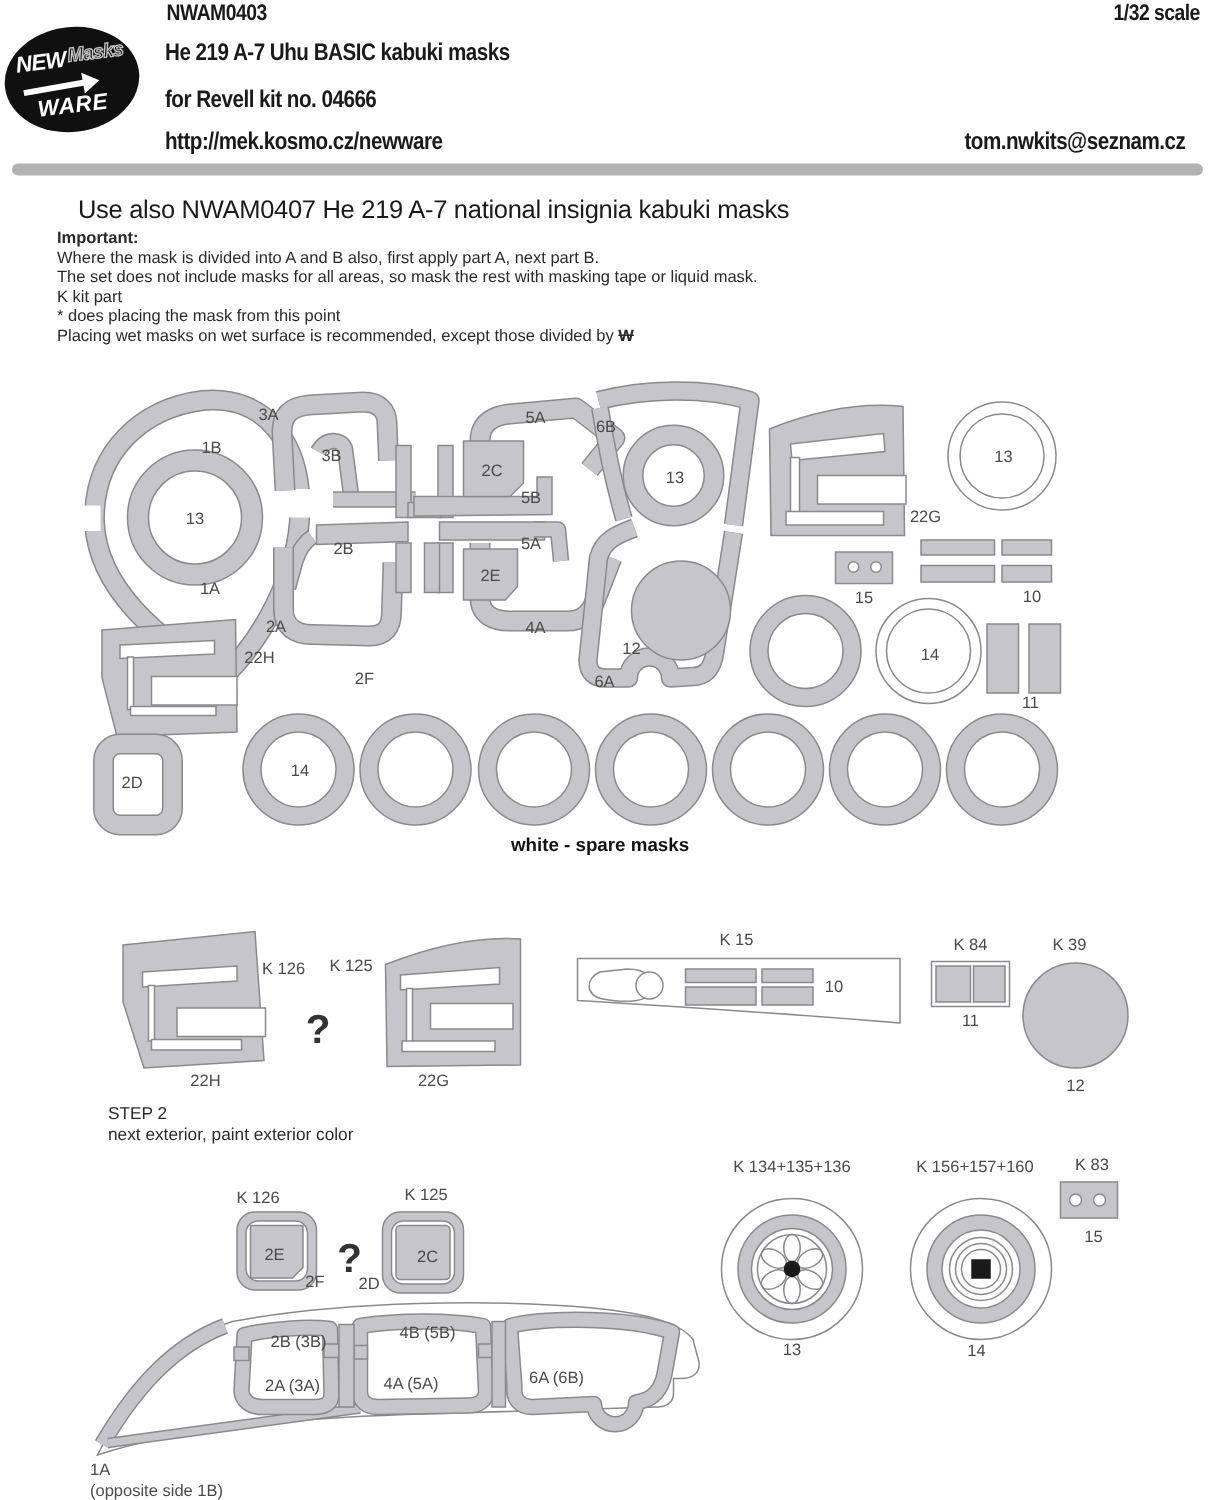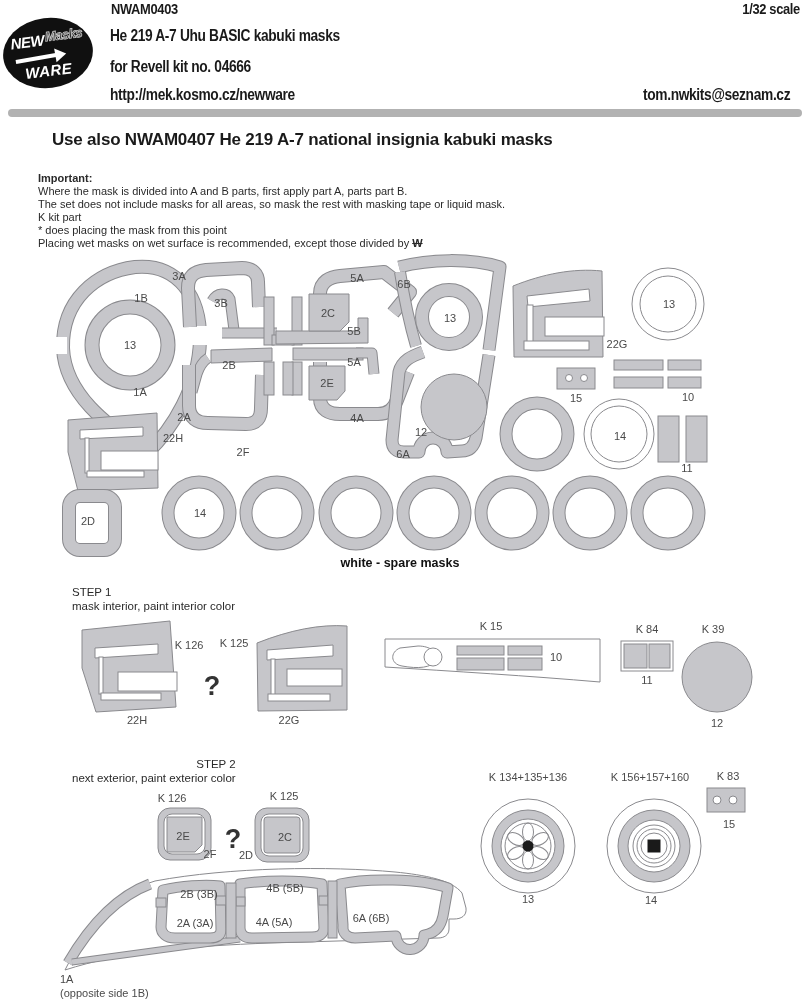--- a/index.html
+++ b/index.html
@@ -15,23 +15,23 @@
         border-radius:50%;transform:rotate(-7deg);}
   .logo .new{position:absolute;left:9px;top:13px;font-style:italic;font-weight:bold;font-size:15px;color:#fff;letter-spacing:-0.5px;}
   .logo .masks{position:absolute;left:44px;top:11px;font-style:italic;font-weight:bold;font-size:13px;color:#101010;
         -webkit-text-stroke:0.9px #c4c4c4;letter-spacing:-0.5px;}
   .logo .ware{position:absolute;left:20px;top:44px;font-style:italic;font-weight:bold;font-size:15px;color:#fff;letter-spacing:0.5px;}
   .logo .arrowbar{position:absolute;left:12px;top:37px;width:42px;height:4px;background:#fff;transform:rotate(-3deg);}
   .logo .arrowhead{position:absolute;left:52px;top:31px;width:0;height:0;border-left:11px solid #fff;
         border-top:7px solid transparent;border-bottom:7px solid transparent;transform:rotate(-3deg);}
   .divider{position:absolute;left:8px;top:109px;width:794px;height:8px;background:#b2b2b2;border-radius:4px;}
 
-  .notice{position:absolute;left:52px;top:130px;font-size:17px;font-weight:bold;letter-spacing:-0.2px;}
+  .notice{position:absolute;left:52px;top:130px;font-size:17px;font-weight:normal;letter-spacing:-0.2px;}
   .imp{position:absolute;left:38px;top:153px;font-size:11px;line-height:13px;color:#2a2a2a;}
-  .imp .b{font-weight:bold;margin-top:19px;}
+  .imp .b{font-weight:bold;}
   .strike{text-decoration:line-through;font-weight:bold;}
 
   
   .mf{fill:#c6c6ca;stroke:#8a8a8e;stroke-width:1;}
   .wf{fill:#ffffff;stroke:#8a8a8e;stroke-width:1;}
   .tn{fill:none;stroke:#8a8a8e;stroke-width:1;}
   .so{fill:none;stroke:#8a8a8e;stroke-linejoin:round;stroke-linecap:butt;}
   .si{fill:none;stroke:#c6c6ca;stroke-linejoin:round;stroke-linecap:butt;}
   .dk{fill:#1a1a1a;stroke:none;}
 
@@ -318,29 +318,25 @@
   <div class="abs hline" style="left:110px;top:27px;font-size:16px;">He 219 A-7 Uhu BASIC kabuki masks</div>
   <div class="abs hline" style="left:110px;top:58px;font-size:16px;">for Revell kit no. 04666</div>
   <div class="abs hline" style="left:110px;top:86px;font-size:16px;">http://mek.kosmo.cz/newware</div>
   <div class="abs hline right" style="right:20px;top:86px;font-size:16px;">tom.nwkits@seznam.cz</div>
   <div class="divider"></div>
 
   <div class="notice">Use also  NWAM0407 He 219 A-7 national insignia kabuki masks</div>
 
   <div class="imp">
     <div class="b">Important:</div>
-    <div>Where the mask is divided into A and B parts, first apply part A, parts part B.</div>
+    <div>Where the mask is divided into A and B also, first apply part A, next part B.</div>
     <div>The set does not include masks for all areas, so mask the rest with masking tape or liquid mask.</div>
     <div>K kit part</div>
     <div>*  does placing the mask from this point</div>
     <div><span>Placing wet masks on wet surface is recommended, except those divided by </span><span class="strike">W</span></div>
   </div>
 
-  <div class="steptxt" style="left:72px;top:585px;">
-    <div>STEP 1</div>
-    <div>mask interior, paint interior color</div>
-  </div>
-  <div class="steptxt" style="left:72px;top:757px;text-align:right;">
+  <div class="steptxt" style="left:72px;top:736px;">
     <div>STEP 2</div>
     <div>next exterior, paint exterior color</div>
   </div>
 
 </div>
 
 </body></html>

